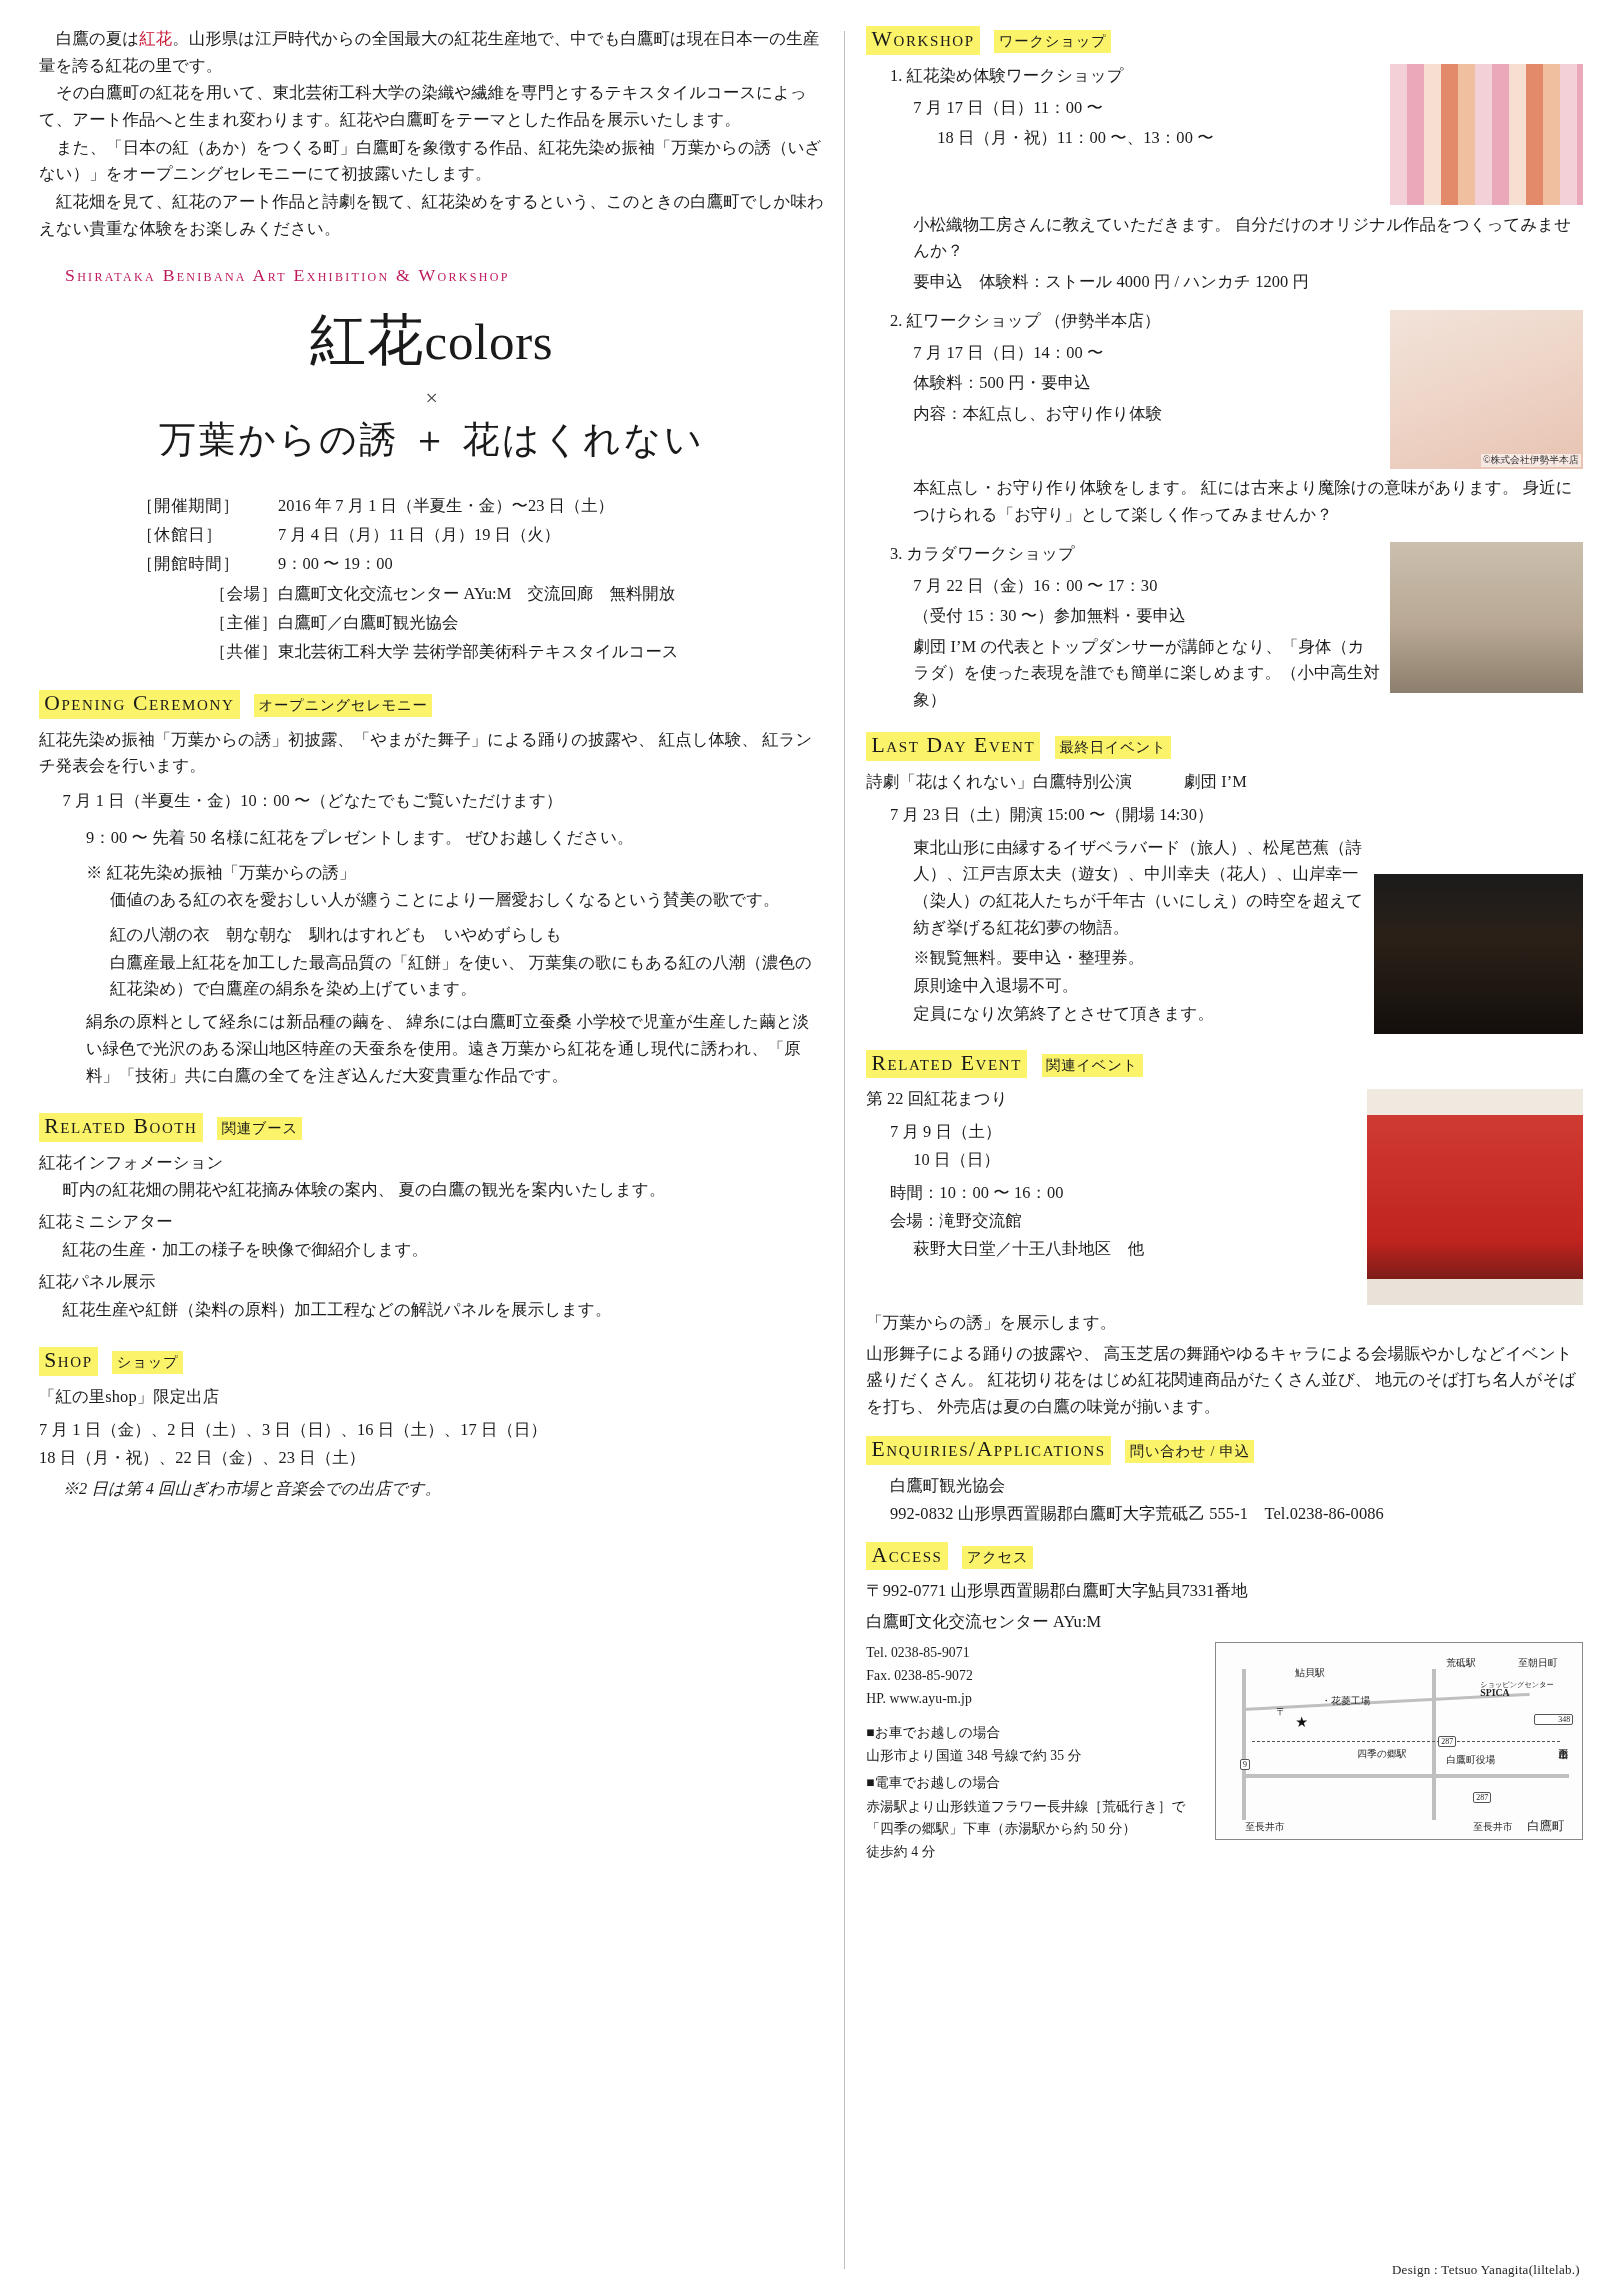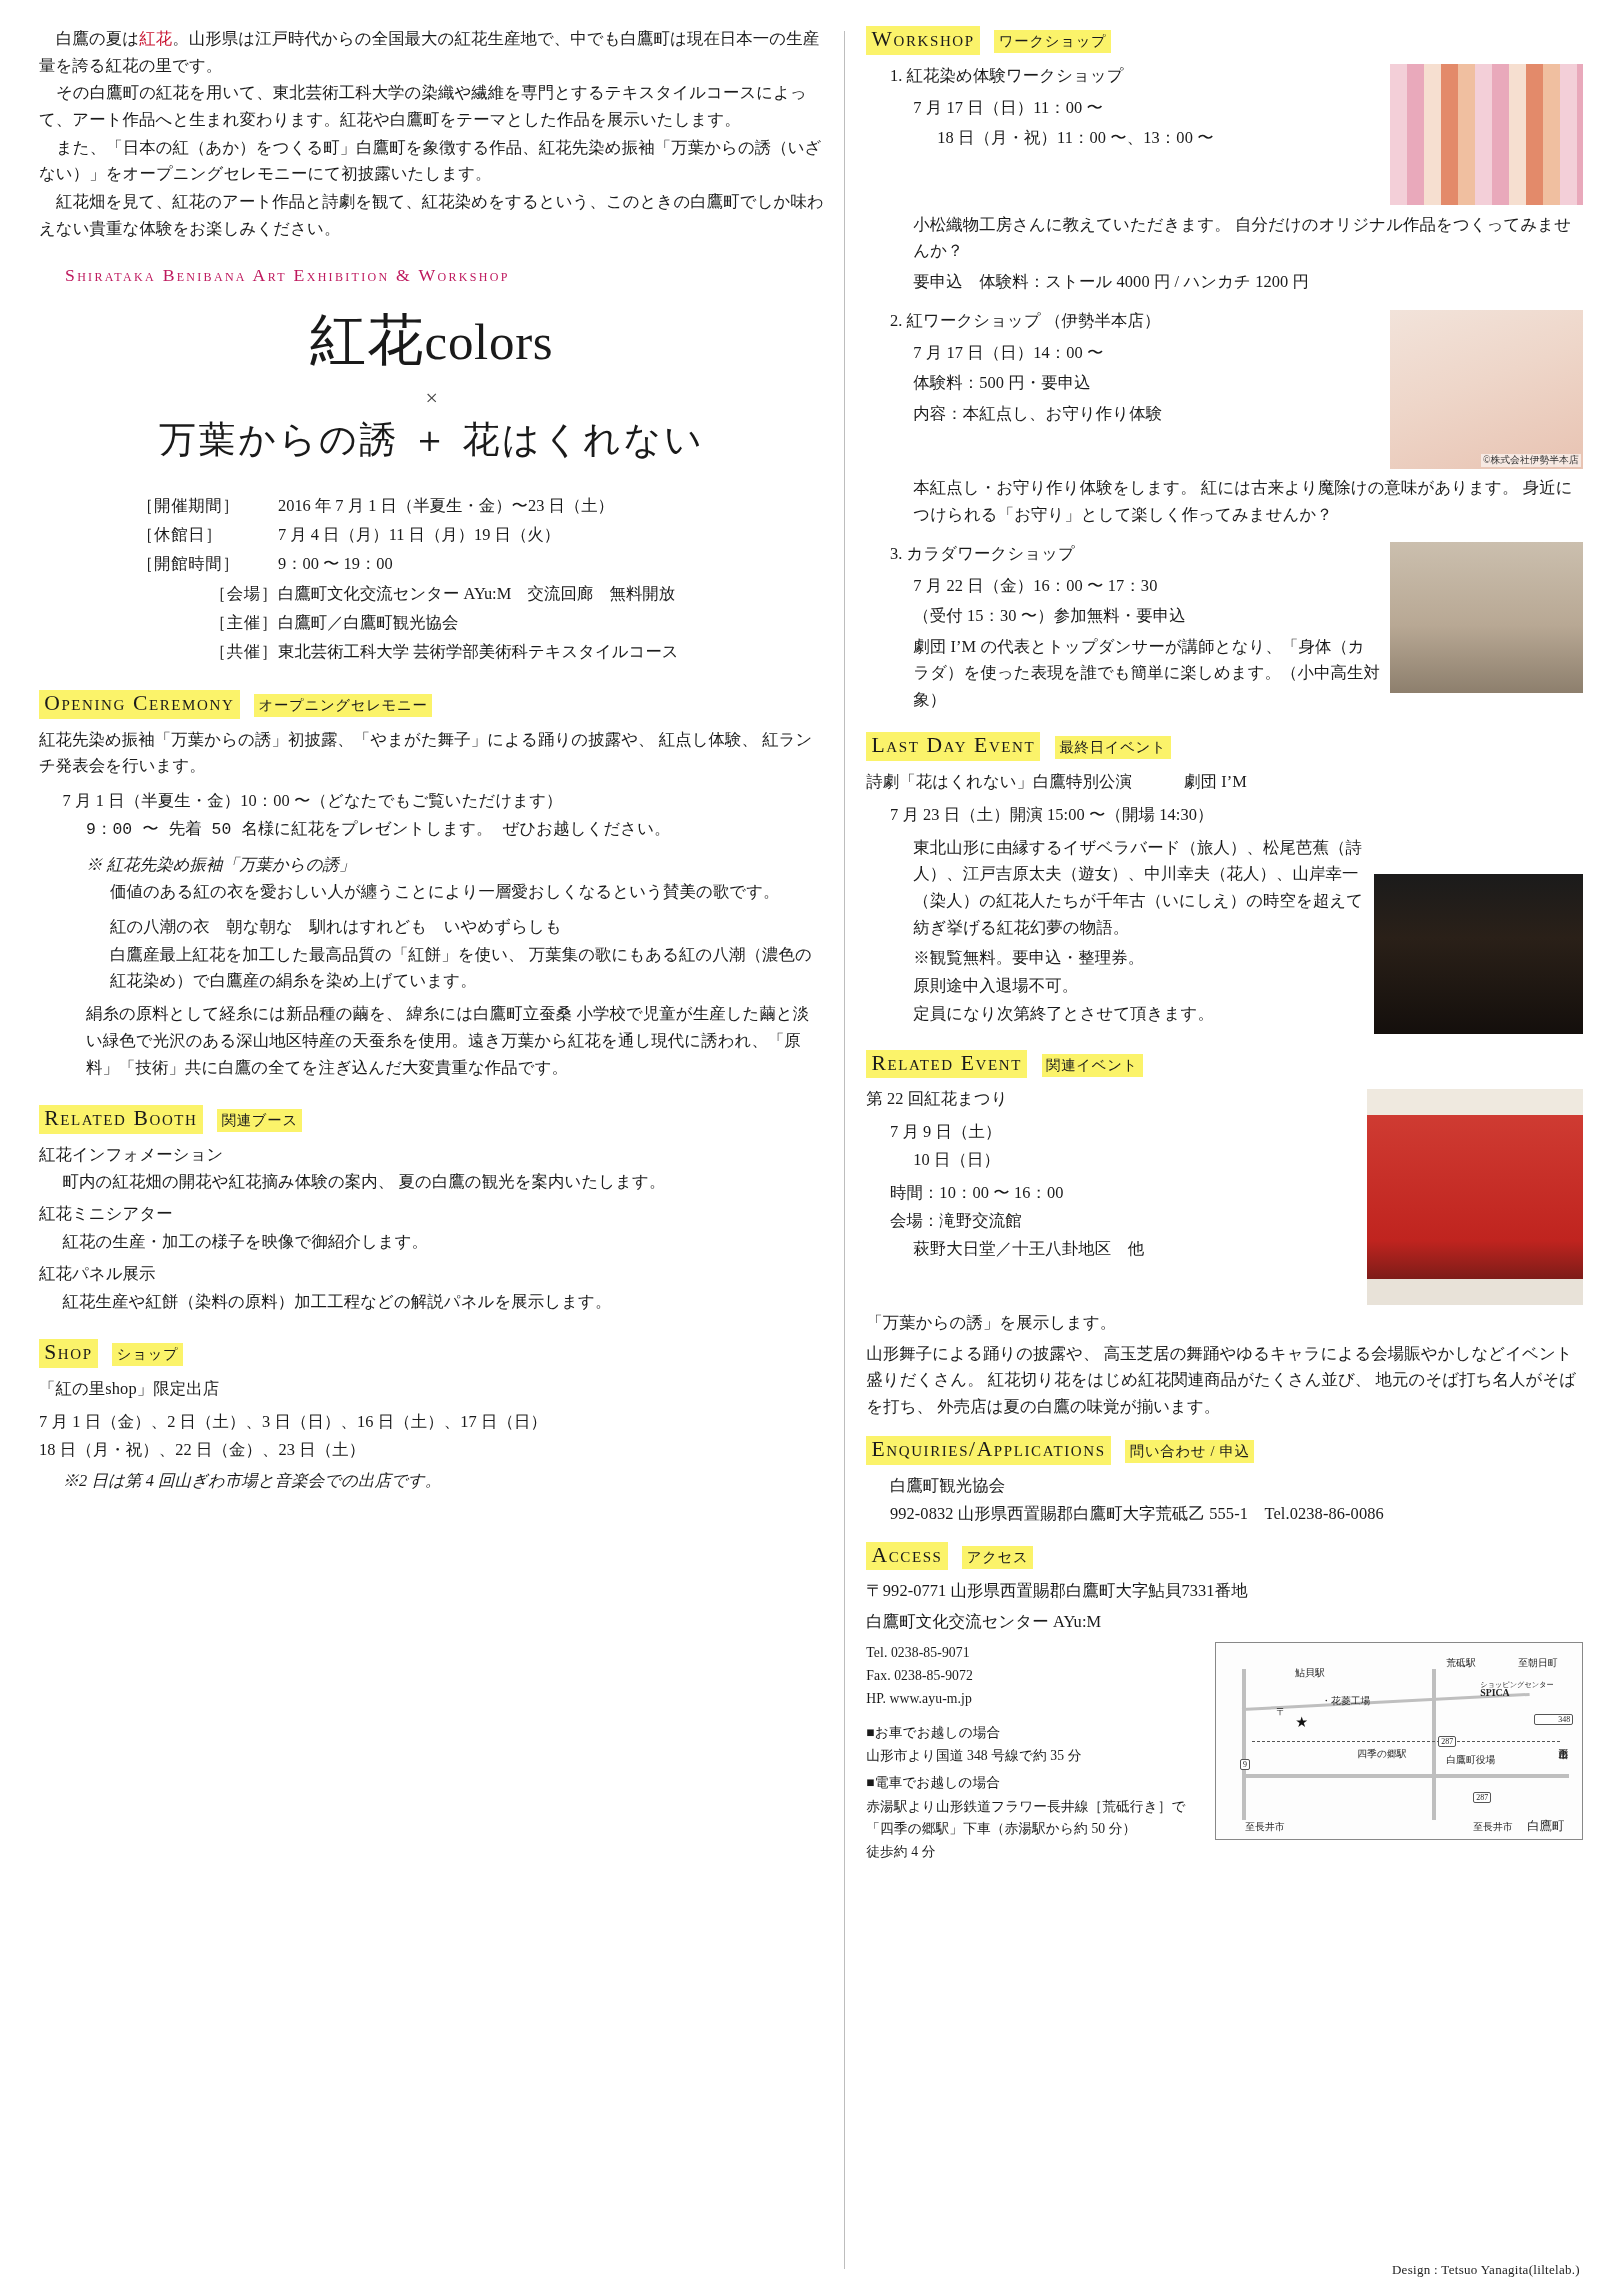--- a/index.html
+++ b/index.html
@@ -274,22 +274,22 @@
         </div>
       </div>
 
       <div class="sec">
         <span class="en">Opening Ceremony</span>
         <span class="jp">オープニングセレモニー</span>
       </div>
       <div class="sec-body">
         <p>紅花先染め振袖「万葉からの誘」初披露、「やまがた舞子」による踊りの披露や、 紅点し体験、 紅ランチ発表会を行います。</p>
         <p class="lv1" style="margin-top:7.9px;">7 月 1 日（半夏生・金）10：00 〜（どなたでもご覧いただけます）</p>
-        <p class="lv2" style="margin-top:3px;font-family:Liberation Mono, monospace;">9：00 〜 先着 50 名様に紅花をプレゼントします。 ぜひお越しください。</p>
-        <p class="lv2" style="margin-top:7.9px;font-style:italic;">※ 紅花先染め振袖「万葉からの誘」</p>
+        <p class="lv2" style="margin-top:11px;">9：00 〜 先着 50 名様に紅花をプレゼントします。 ぜひお越しください。</p>
+        <p class="lv2" style="margin-top:7.9px;">※ 紅花先染め振袖「万葉からの誘」</p>
         <p class="lv3">価値のある紅の衣を愛おしい人が纏うことにより一層愛おしくなるという賛美の歌です。</p>
         <p class="lv3" style="margin-top:7.9px;">紅の八潮の衣　朝な朝な　馴れはすれども　いやめずらしも</p>
         <p class="lv3">白鷹産最上紅花を加工した最高品質の「紅餅」を使い、 万葉集の歌にもある紅の八潮（濃色の紅花染め）で白鷹産の絹糸を染め上げています。</p>
         <p class="lv2" style="margin-top:6.5px;">絹糸の原料として経糸には新品種の繭を、 緯糸には白鷹町立蚕桑 小学校で児童が生産した繭と淡い緑色で光沢のある深山地区特産の天蚕糸を使用。遠き万葉から紅花を通し現代に誘われ、「原料」「技術」共に白鷹の全てを注ぎ込んだ大変貴重な作品です。</p>
       </div>
 
       <div class="sec">
         <span class="en">Related Booth</span>
         <span class="jp">関連ブース</span>
       </div>

